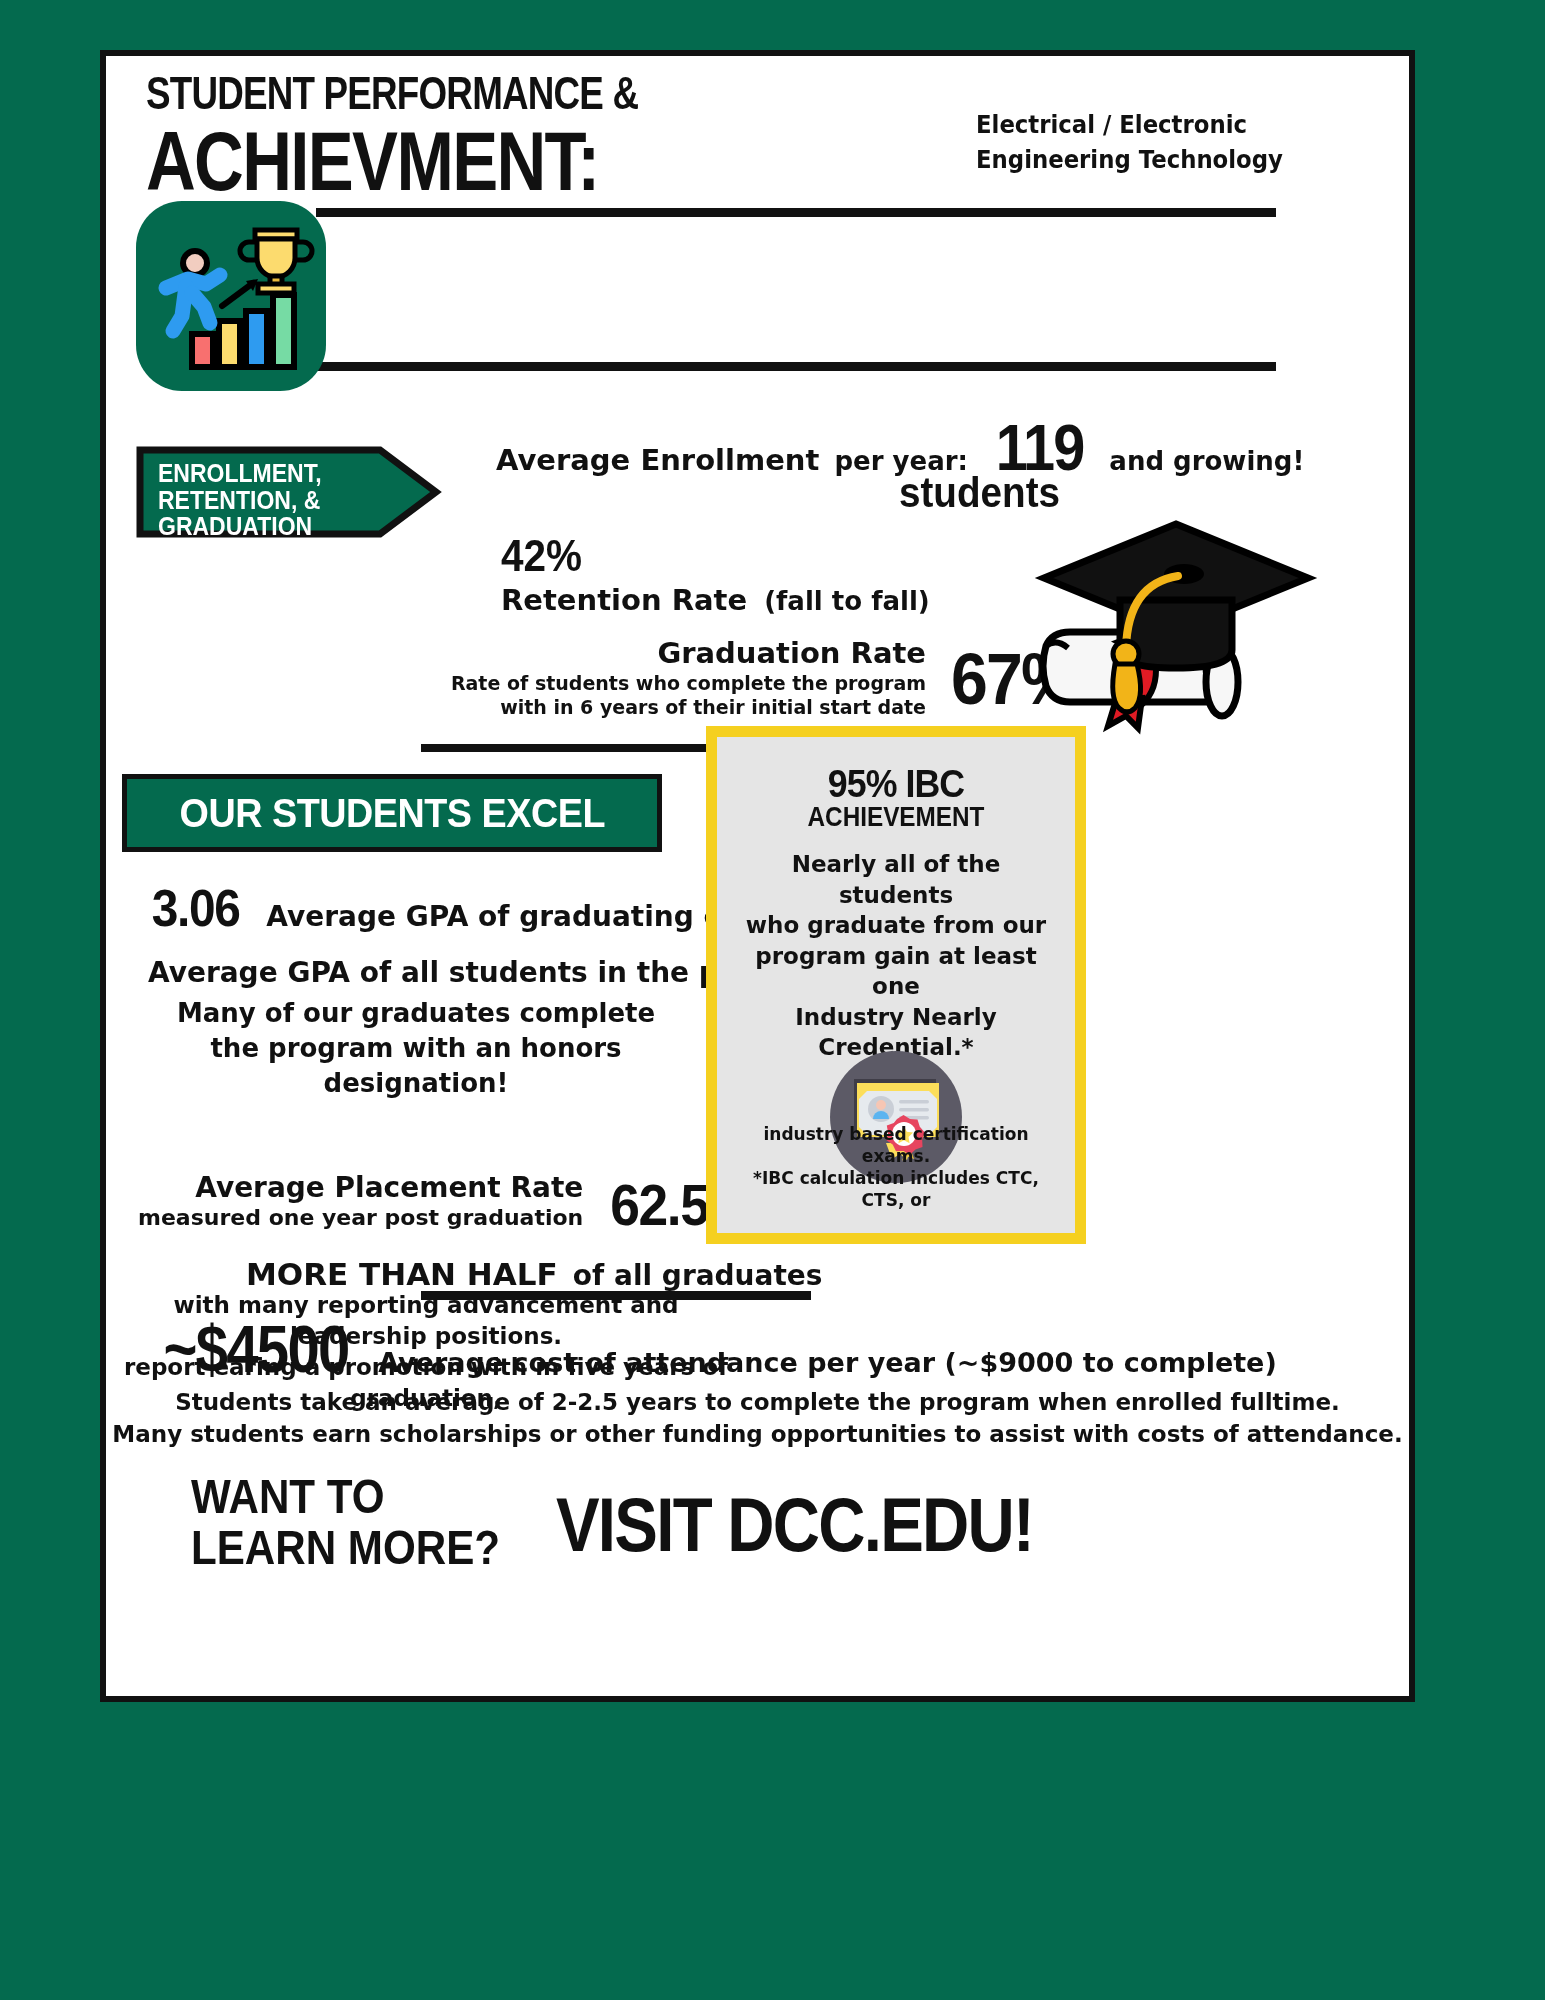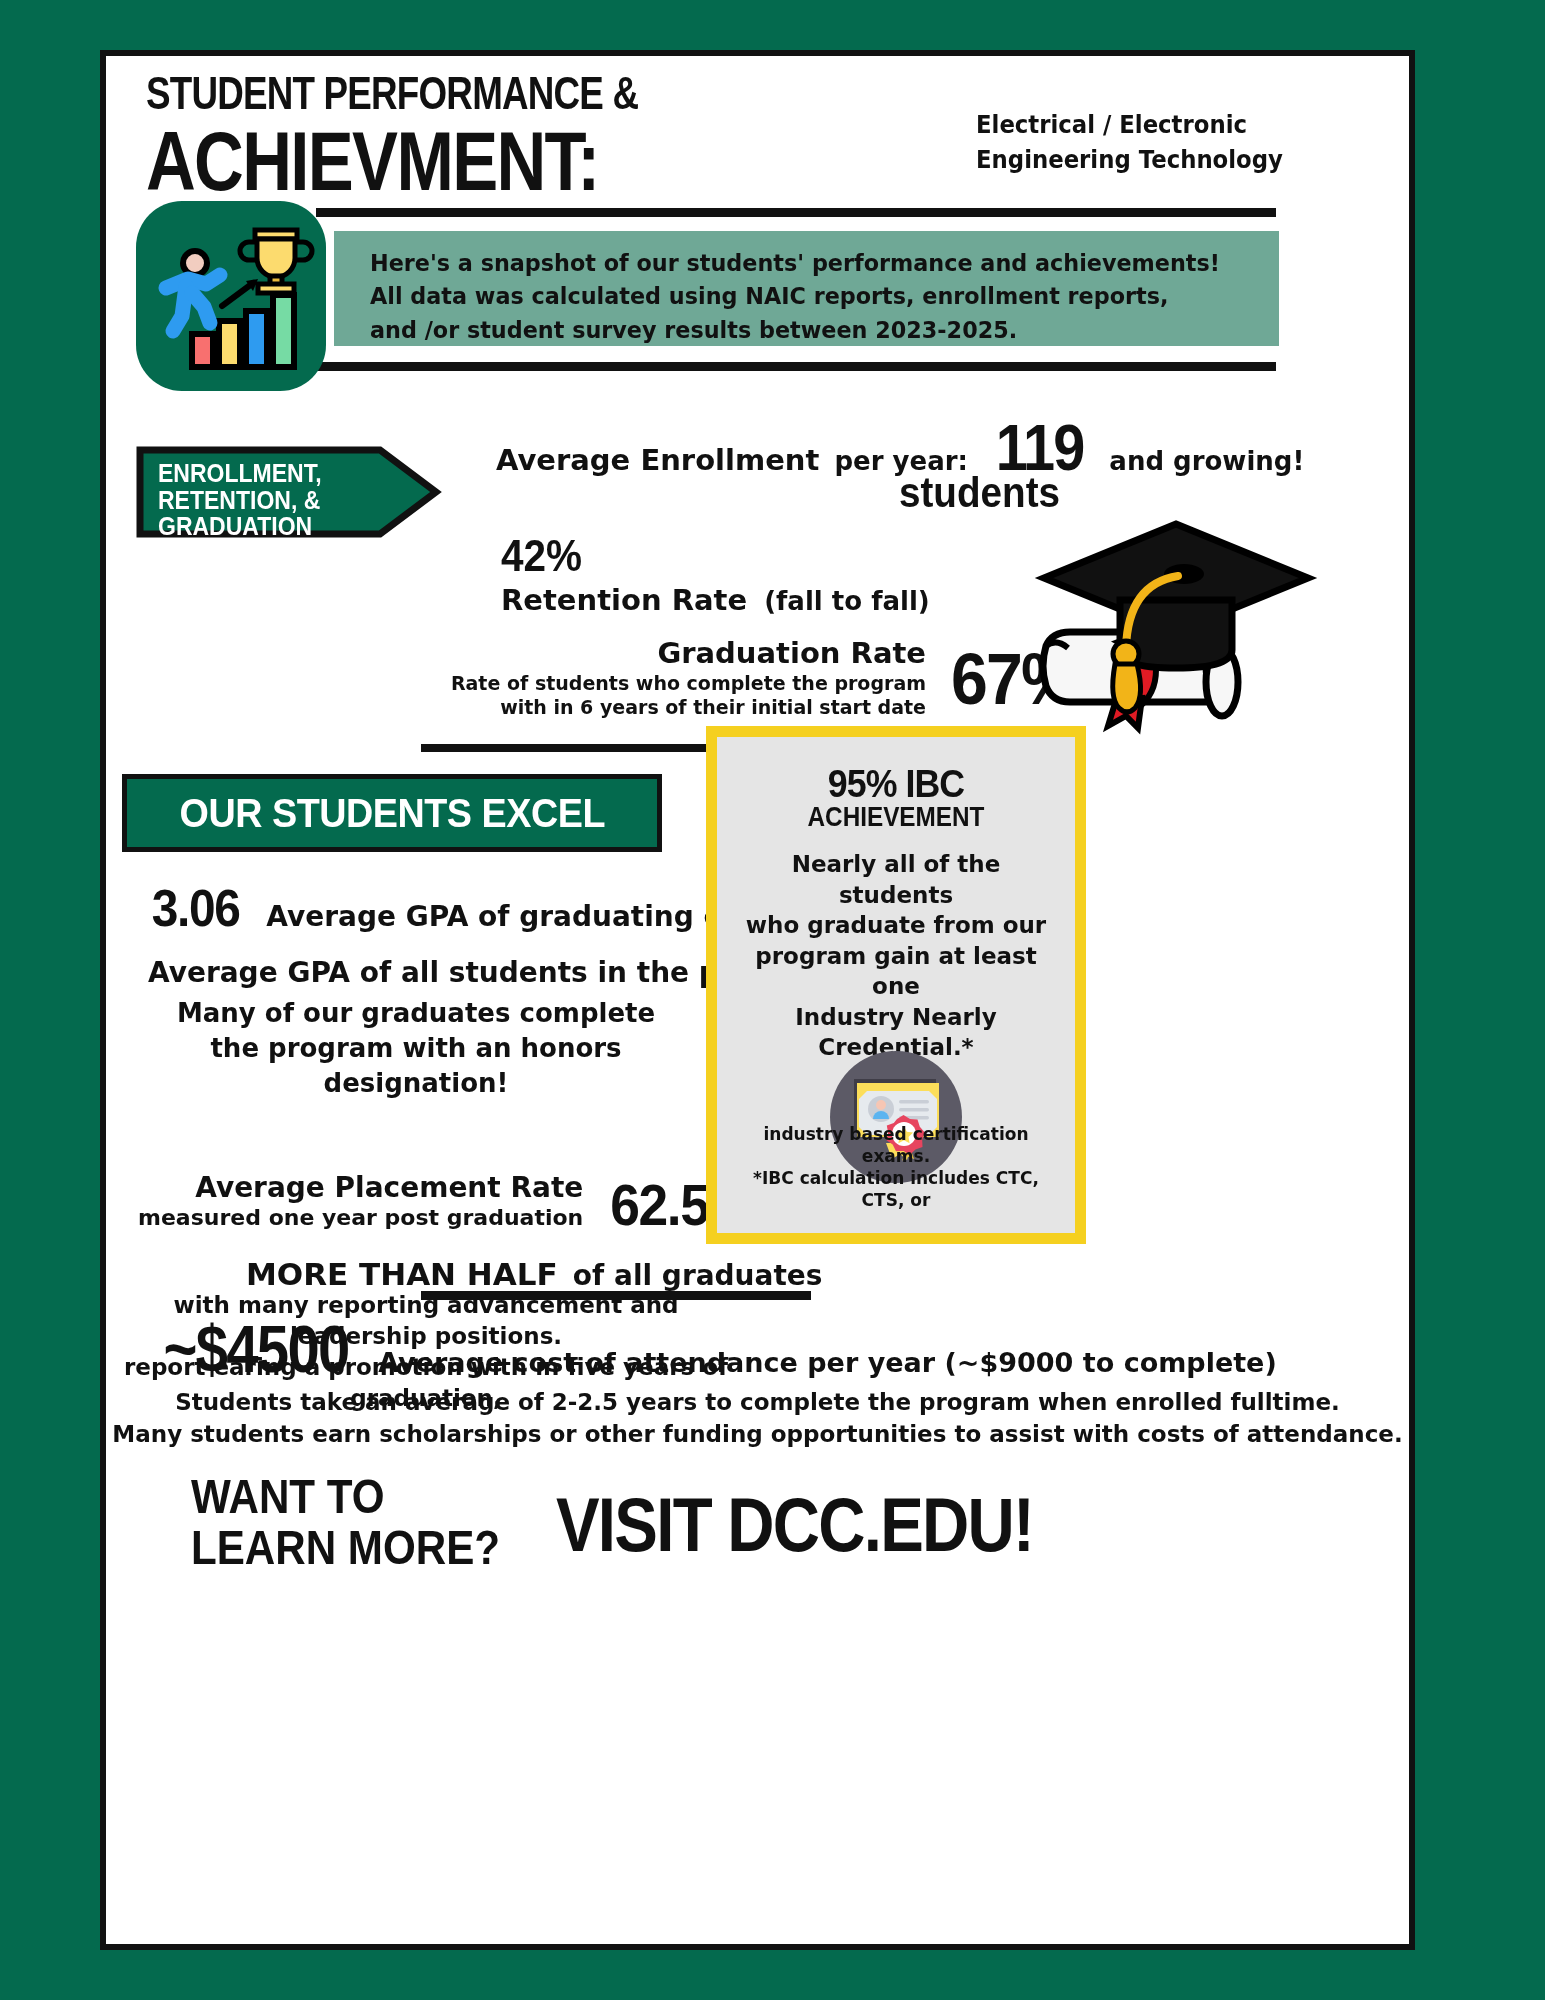--- a/index.html
+++ b/index.html
@@ -5,21 +5,21 @@
   html,body{margin:0;padding:0;}
   body{
     width:1545px;height:2000px;
     background:#046A4E;
     font-family:"DejaVu Sans", sans-serif;
     overflow:hidden;
   }
   .poster{
     position:absolute;
     left:100px;top:50px;
-    width:1315px;height:1900px;
+    width:1315px;height:1652px;
     background:#ffffff;
     border:6px solid #111111;
     box-sizing:border-box;
   }
   
   .title-wrap{position:absolute;left:40px;top:14px;width:760px;}
   .title-1{
     font-family:"Liberation Sans", sans-serif;
     font-weight:bold;font-size:46px;letter-spacing:-1px;
     transform:scaleX(.80);transform-origin:left center;
@@ -160,27 +160,20 @@
     <div class="title-2">ACHIEVMENT:</div>
   </div>
   <div class="subtitle">
     <div>Electrical / Electronic</div>
     <div>Engineering Technology</div>
   </div>
 
   <div class="rule-top"></div>
   <div class="rule-bot"></div>
 
-  <div class="banner">
-    <div class="banner-text">
-      <div>Here's a snapshot of our students' performance and achievements!</div>
-      <div>All data was calculated using NAIC reports, enrollment reports,</div>
-      <div>and /or student survey results between 2023-2025.</div>
-    </div>
-  </div>
 
   <div class="icon-tile">
     <svg width="190" height="190" viewBox="0 0 190 190">
 
       <rect x="56" y="133" width="21" height="33" fill="#F8706F" stroke="#000" stroke-width="6"></rect>
       <rect x="83" y="120" width="21" height="46" fill="#FCDB6E" stroke="#000" stroke-width="6"></rect>
       <rect x="110" y="110" width="21" height="56" fill="#2E9BF0" stroke="#000" stroke-width="6"></rect>
       <rect x="137" y="94" width="21" height="72" fill="#76DBA4" stroke="#000" stroke-width="6"></rect>
 
       <line x1="86" y1="105" x2="117" y2="82" stroke="#000" stroke-width="6" stroke-linecap="round"></line>

